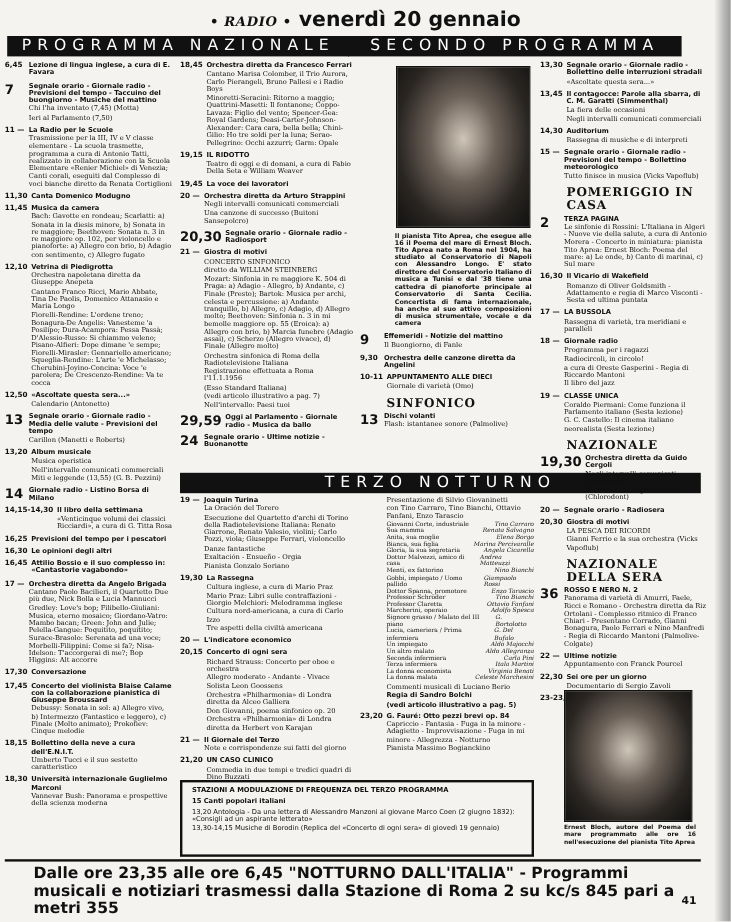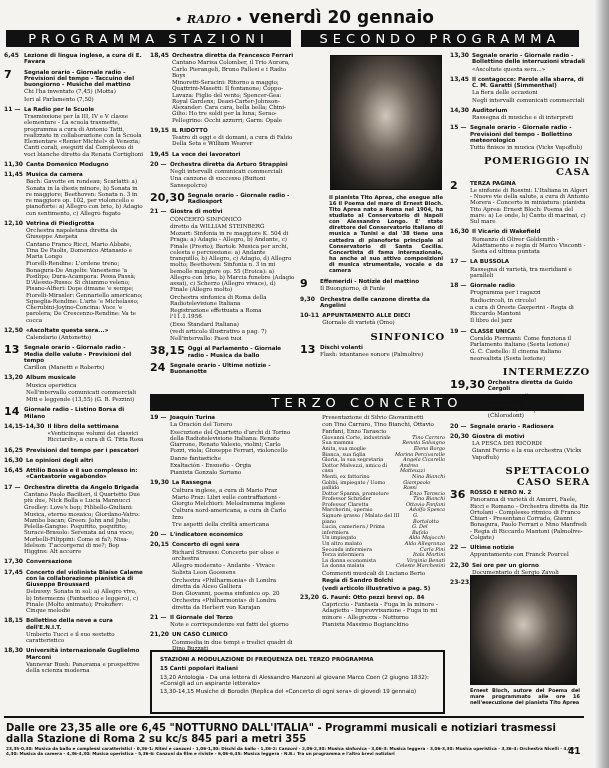--- a/index.html
+++ b/index.html
@@ -13,46 +13,46 @@
   .banner { position: absolute; background: #111; color: #fff; font-family: "DejaVu Sans", sans-serif; font-size: 13px; text-align: center; letter-spacing: 5px; height: 17px; line-height: 17px; }
   .col { position: absolute; }
   .entry { display: flex; margin-bottom: 3px; }
   .t { flex: 0 0 auto; font-family: "DejaVu Sans", sans-serif; font-weight: bold; font-size: 6px; min-width: 20px; padding-right: 3px; }
   .t.big { font-size: 11px; line-height: 1; }
   .t.wide { min-width: 34px; }
   .body { flex: 1 1 auto; }
   .body p { margin-bottom: 1px; }
   .b { font-family: "DejaVu Sans", sans-serif; font-weight: bold; font-size: 5.6px; }
   .i { font-style: italic; }
-  .sec { font-family: "DejaVu Serif", serif; font-weight: bold; font-size: 10px; letter-spacing: 0.8px; margin: 4px 0 2px 22px; text-align: right; }
+  .sec { font-family: "DejaVu Serif", serif; font-weight: bold; font-size: 10px; letter-spacing: 0.8px; margin: 4px 0 2px 22px; }
   .photo { position: absolute; background: radial-gradient(ellipse at 50% 45%, #cfc6b9 0%, #6d6259 35%, #2a2622 70%, #111 100%); border: 1px solid #111; }
   .photo-cap { position: absolute; font-family: "DejaVu Sans", sans-serif; font-weight: bold; font-size: 5.3px; line-height: 1.15; text-align: justify; }
   .fm-box { position: absolute; border: 2px solid #111; padding: 4px 8px; font-family: "DejaVu Sans", sans-serif; font-size: 5.6px; }
   .fm-box .title { font-weight: bold; margin-bottom: 3px; }
   .fm-box p { margin-bottom: 2px; }
   .rule { position: absolute; left: 4px; width: 580px; height: 2px; background: #111; }
   .footer { position: absolute; left: 6px; top: 722px; width: 580px; font-family: "DejaVu Sans", sans-serif; }
-  .footer .main { font-weight: bold; font-size: 10px; }
+  .footer .main { font-weight: bold; font-size: 13px; margin-left: 22px; }
   .footer .detail { font-weight: bold; font-size: 4.2px; margin-top: 2px; line-height: 1.2; }
   .pagenum { position: absolute; left: 568px; top: 746px; font-family: "DejaVu Sans", sans-serif; font-weight: bold; font-size: 9px; text-align: center; }
 </style>
 </head>
 <body>
 
 <div class="page">
   <div class="right-edge"></div>
 
   <div class="header">
     <span class="radio">• RADIO •</span>
     <span class="date">venerdì 20 gennaio</span>
   </div>
 
-  <div class="banner" style="left:6px; top:30px; width:285px;">PROGRAMMA STAZIONI</div>
-  <div class="banner" style="left:301px; top:30px; width:278px;">SECONDO PROGRAMMA</div>
-  <div class="banner" style="left:150px; top:394px; width:434px;">TERZO CONCERTO</div>
+  <div class="banner" style="left:6px; top:30px; width:285px;">PROGRAMMA NAZIONALE</div>
+  <div class="banner" style="left:290px; top:30px; width:278px;">SECONDO PROGRAMMA</div>
+  <div class="banner" style="left:150px; top:394px; width:434px;">TERZO NOTTURNO</div>
 
   <div class="col" id="naz1" style="left:4px; top:52px; width:140px;">
       <div class="entry">
         <div class="t">6,45</div>
         <div class="body">
           <p class="b">Lezione di lingua inglese, a cura di E. Favara</p>
         </div>
       </div>
       <div class="entry">
         <div class="t big">7</div>
@@ -225,21 +225,21 @@
           <p>diretto da WILLIAM STEINBERG</p>
           <p>Mozart: Sinfonia in re maggiore K. 504 di Praga: a) Adagio - Allegro, b) Andante, c) Finale (Presto); Bartok: Musica per archi, celesta e percussione: a) Andante tranquillo, b) Allegro, c) Adagio, d) Allegro molto; Beethoven: Sinfonia n. 3 in mi bemolle maggiore op. 55 (Eroica): a) Allegro con brio, b) Marcia funebre (Adagio assai), c) Scherzo (Allegro vivace), d) Finale (Allegro molto)</p>
           <p>Orchestra sinfonica di Roma della Radiotelevisione Italiana</p>
           <p>Registrazione effettuata a Roma l'11.1.1956</p>
           <p>(Esso Standard Italiana)</p>
           <p>(vedi articolo illustrativo a pag. 7)</p>
           <p>Nell'intervallo: Paesi tuoi</p>
         </div>
       </div>
       <div class="entry">
-        <div class="t big">38,15</div>
+        <div class="t big">29,59</div>
         <div class="body">
           <p class="b">Oggi al Parlamento - Giornale radio - Musica da ballo</p>
         </div>
       </div>
       <div class="entry">
         <div class="t big">24</div>
         <div class="body">
           <p class="b">Segnale orario - Ultime notizie - Buonanotte</p>
         </div>
       </div>
@@ -341,21 +341,21 @@
         </div>
       </div>
       <div class="entry">
         <div class="t">19 —</div>
         <div class="body">
           <p class="b">CLASSE UNICA</p>
           <p>Coraldo Piermani: Come funziona il Parlamento italiano (Sesta lezione)</p>
           <p>G. C. Castello: Il cinema italiano neorealista (Sesta lezione)</p>
         </div>
       </div>
-      <div class="sec">INTERMEZZO</div>
+      <div class="sec">NAZIONALE</div>
       <div class="entry">
         <div class="t big">19,30</div>
         <div class="body">
           <p class="b">Orchestra diretta da Guido Cergoli</p>
           <p>Negli intervalli comunicati commerciali</p>
           <p>Scriveteci, vi risponderanno (Chlorodont)</p>
         </div>
       </div>
       <div class="entry">
         <div class="t">20 —</div>
@@ -364,21 +364,21 @@
         </div>
       </div>
       <div class="entry">
         <div class="t">20,30</div>
         <div class="body">
           <p class="b">Giostra di motivi</p>
           <p>LA PESCA DEI RICORDI</p>
           <p>Gianni Ferrio e la sua orchestra (Vicks Vapoflub)</p>
         </div>
       </div>
-      <div class="sec">SPETTACOLO CASO SERA</div>
+      <div class="sec">NAZIONALE DELLA SERA</div>
       <div class="entry">
         <div class="t big">36</div>
         <div class="body">
           <p class="b">ROSSO E NERO N. 2</p>
           <p>Panorama di varietà di Amurri, Faele, Ricci e Romano - Orchestra diretta da Riz Ortolani - Complesso ritmico di Franco Chiari - Presentano Corrado, Gianni Bonagura, Paolo Ferrari e Nino Manfredi - Regia di Riccardo Mantoni (Palmolive-Colgate)</p>
         </div>
       </div>
       <div class="entry">
         <div class="t">22 —</div>
         <div class="body">

